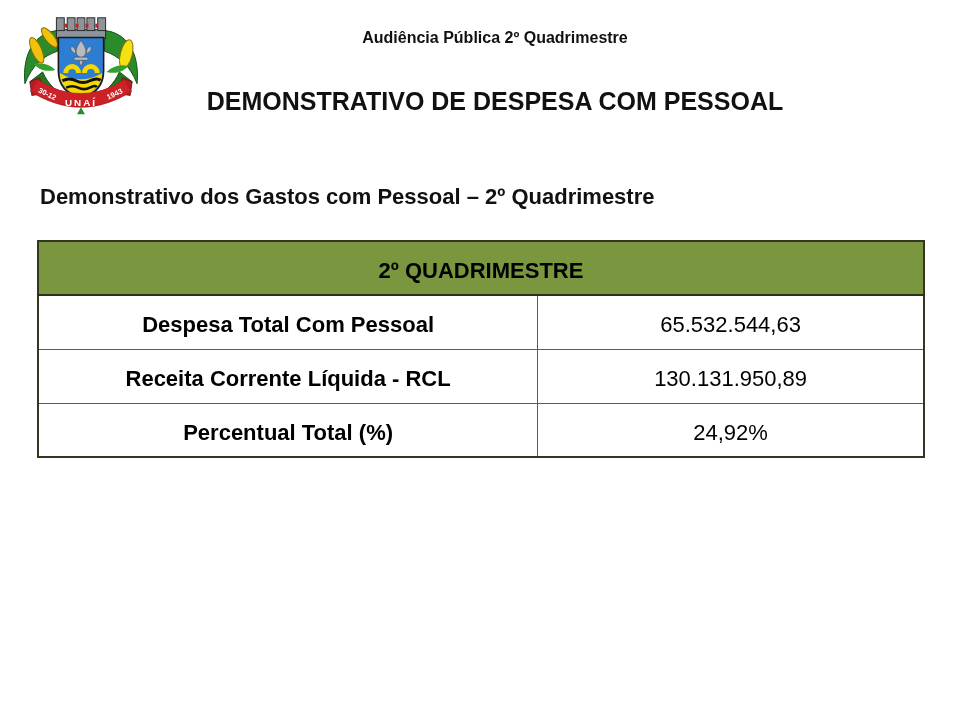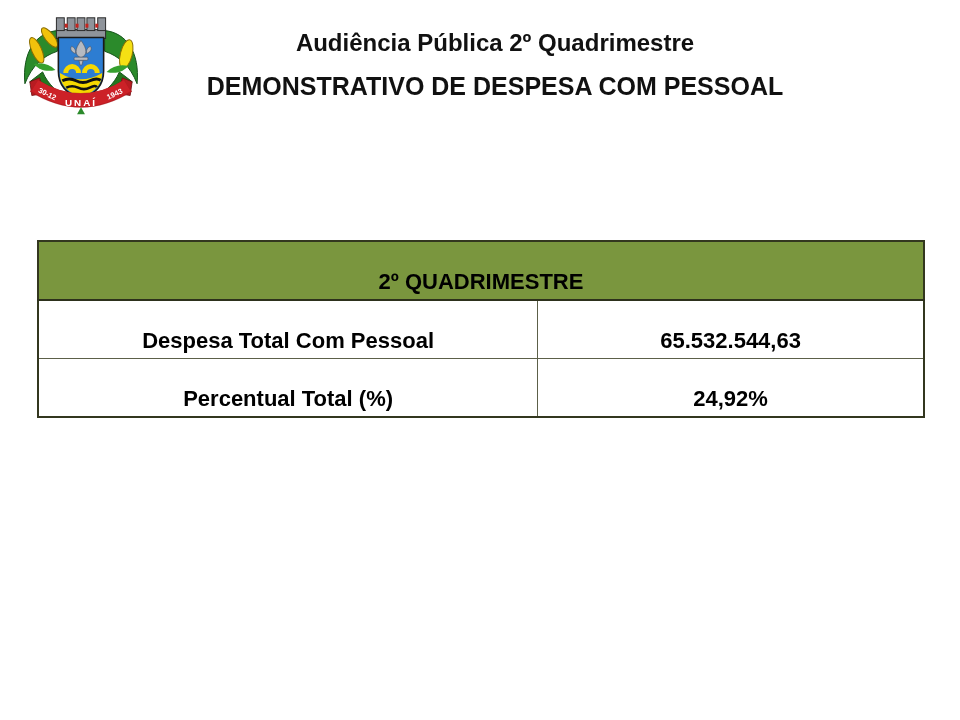--- a/index.html
+++ b/index.html
@@ -16,59 +16,59 @@
   .logo {
     position: absolute;
     left: 12px; top: 5px;
     width: 138px; height: 123px;
   }
   .logo svg { width: 100%; height: 100%; display: block; }
 
   .title-block { position: absolute; left: 30px; right: 0; top: 0; text-align: center; }
   .slide-title {
     position: absolute; left: 0; right: 0; top: 29px;
-    font-size: 24px; font-weight: bold; color: #111;
+    font-size: 16px; font-weight: bold; color: #111;
     letter-spacing: 0;
   }
   .slide-subtitle {
-    position: absolute; left: 0; right: 0; top: 72px;
+    position: absolute; left: 0; right: 0; top: 87px;
     font-size: 25px; font-weight: bold; color: #111;
   }
 
   .section-heading {
     position: absolute; left: 40px; top: 184px;
     font-size: 22px; font-weight: bold; color: #111;
   }
 
   .table-wrap { position: absolute; left: 37px; top: 240px; width: 888px; }
   table.expense {
     width: 100%;
     border-collapse: collapse;
     table-layout: fixed;
     border: 2px solid #33371f;
   }
   table.expense th, table.expense td {
     border: 1px solid #5c6049;
     height: 54px;
     vertical-align: top;
-    padding: 26px 8px 4px 8px;
+    padding: 15px 8px 4px 8px;
     text-align: center;
     font-size: 22px;
     line-height: 27px;
     overflow: hidden;
     white-space: nowrap;
   }
   table.expense th.qheader {
     background: #7a963e;
     font-weight: bold;
     color: #000;
     border-bottom: 2px solid #2d311c;
   }
   td.row-label { font-weight: bold; }
-  td.row-value { font-weight: bold; }
+  td.row-value { font-weight: normal; }
 </style>
 </head>
 <body>
 
 <div class="slide">
 
   <div class="logo">
     <svg viewBox="0 0 140 125" xmlns="http://www.w3.org/2000/svg">
 
       <g>
@@ -130,38 +130,43 @@
         <path d="M66,111 L70,104 L74,111 Z" fill="#2b8a2b"></path>
       </g>
     </svg>
   </div>
 
   <div class="title-block">
     <div class="slide-title">Audiência Pública 2º Quadrimestre</div>
     <div class="slide-subtitle">DEMONSTRATIVO DE DESPESA COM PESSOAL</div>
   </div>
 
+  <div class="section-heading">Demonstrativo dos Gastos com Pessoal – 2º Quadrimestre</div>
 
   <div class="table-wrap">
     <table class="expense">
       <colgroup>
         <col style="width:56.4%">
         <col style="width:43.6%">
       </colgroup>
       <thead>
         <tr>
           <th class="qheader" colspan="2">2º QUADRIMESTRE</th>
         </tr>
       </thead>
       <tbody>
         <tr>
           <td class="row-label">Despesa Total Com Pessoal</td>
           <td class="row-value">65.532.544,63</td>
         </tr>
         <tr>
+          <td class="row-label">Receita Corrente Líquida - RCL</td>
+          <td class="row-value">130.131.950,89</td>
+        </tr>
+        <tr>
           <td class="row-label">Percentual Total (%)</td>
           <td class="row-value">24,92%</td>
         </tr>
       </tbody>
     </table>
   </div>
 
 </div>
 
 </body></html>

